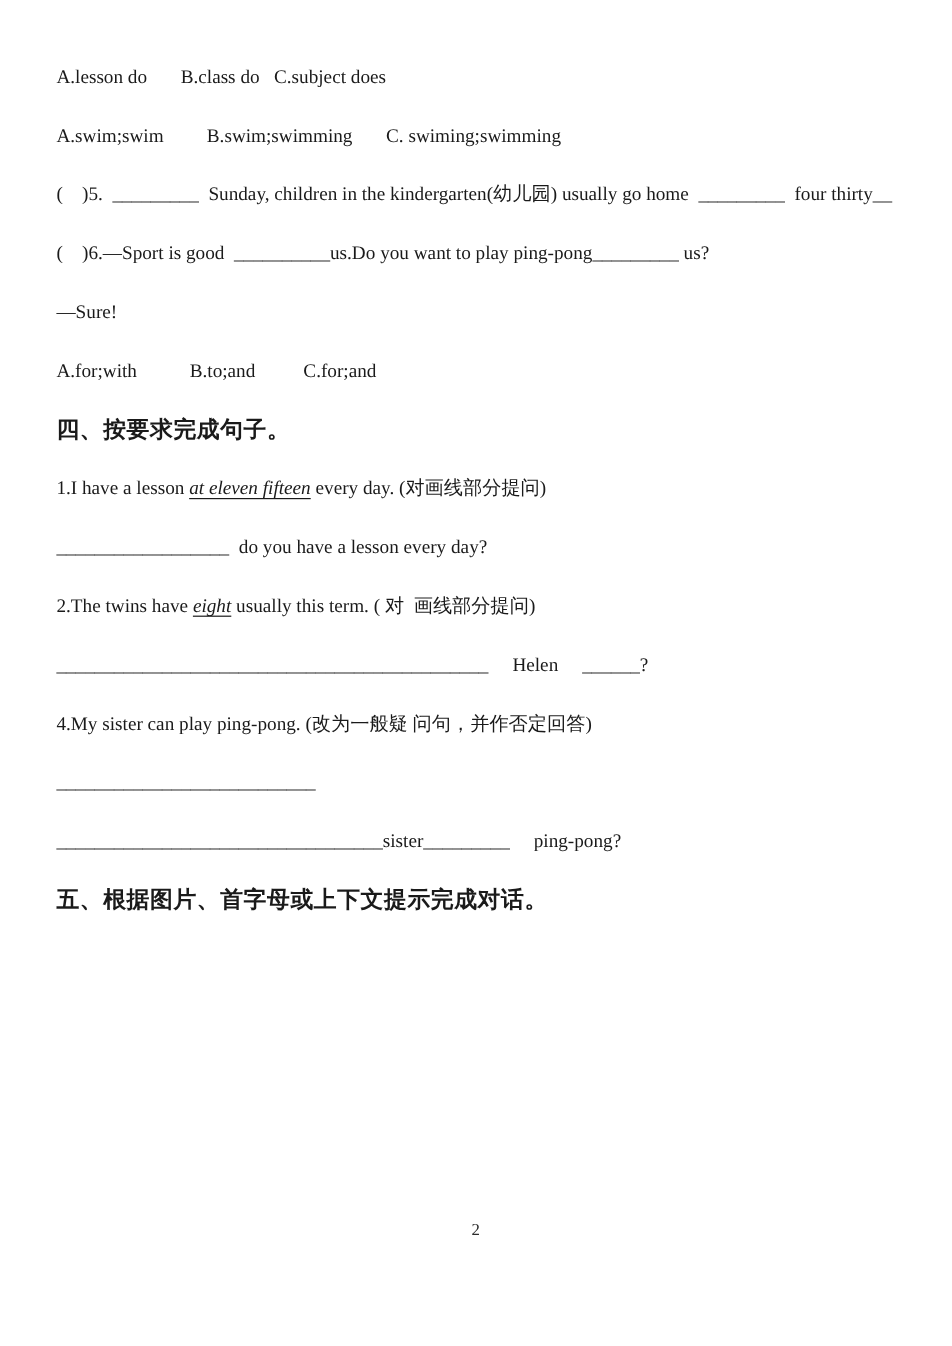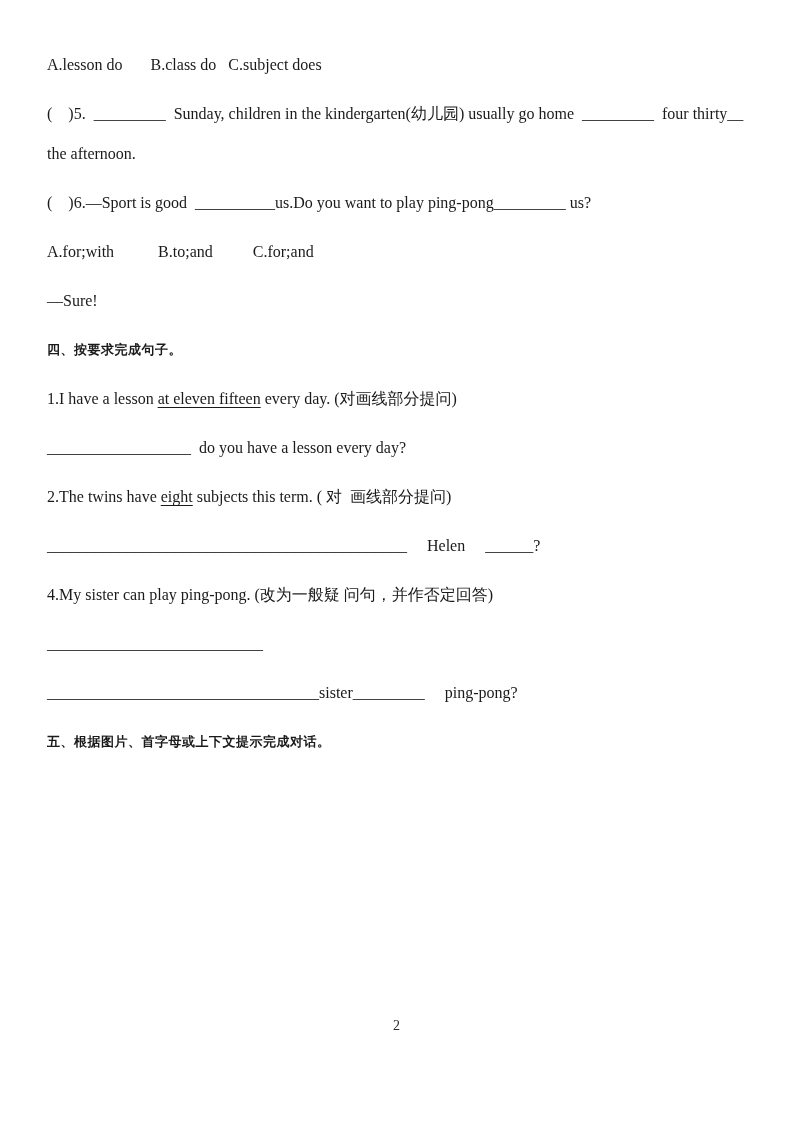--- a/index.html
+++ b/index.html
@@ -18,56 +18,57 @@
   .doc-body { }
   .ln {
     margin: 0;
     line-height: 49px;
     white-space: pre;
   }
   .ln.cont { margin-top: -9px; }
   .ln.heading {
     font-weight: bold;
     font-family: "Liberation Sans", "DejaVu Sans", sans-serif;
-    font-size: 13px;
+    font-size: 19px;
     letter-spacing: 0.5px;
   }
   .u {
     text-decoration: underline;
     text-underline-offset: 3px;
     text-decoration-thickness: 1px;
+    font-style: italic;
   }
   .blank { letter-spacing: 0; }
   .pagenum {
     position: absolute;
     top: 1016px;
     left: 0;
     right: 0;
     text-align: center;
     font-size: 14px;
     line-height: 20px;
     color: #2a2a2a;
     font-family: "Liberation Serif", "DejaVu Serif", serif;
   }
 </style>
 </head>
 <body>
 
 <div class="page">
   <div class="doc-body">
       <p class="ln"><span>A.lesson do       B.class do   C.subject does</span></p>
+      <p class="ln"><span>A.swim;swim         B.swim;swimming       C. swiming;swimming</span></p>
       <p class="ln"><span>(    )5.  </span><span class="blank">_________</span><span>  Sunday, children in the kindergarten(幼儿园) usually go home  </span><span class="blank">_________</span><span>  four thirty</span><span class="blank">__</span></p>
-      <p class="ln cont"><span>the afternoon.</span></p>
       <p class="ln"><span>(    )6.—Sport is good  </span><span class="blank">__________</span><span>us.Do you want to play ping-pong</span><span class="blank">_________</span><span> us?</span></p>
+      <p class="ln"><span>—Sure!</span></p>
       <p class="ln"><span>A.for;with           B.to;and          C.for;and</span></p>
-      <p class="ln"><span>—Sure!</span></p>
       <p class="ln heading"><span>四、按要求完成句子。</span></p>
       <p class="ln"><span>1.I have a lesson </span><span class="u">at eleven fifteen</span><span> every day. (对画线部分提问)</span></p>
       <p class="ln"><span class="blank">__________________</span><span>  do you have a lesson every day?</span></p>
-      <p class="ln"><span>2.The twins have </span><span class="u">eight</span><span> subjects this term. ( 对  画线部分提问)</span></p>
+      <p class="ln"><span>2.The twins have </span><span class="u">eight</span><span> usually this term. ( 对  画线部分提问)</span></p>
       <p class="ln"><span class="blank">_____________________________________________</span><span>     Helen     </span><span class="blank">______</span><span>?</span></p>
       <p class="ln"><span>4.My sister can play ping-pong. (改为一般疑 问句，并作否定回答)</span></p>
       <p class="ln"><span class="blank">___________________________</span></p>
       <p class="ln"><span class="blank">__________________________________</span><span>sister</span><span class="blank">_________</span><span>     ping-pong?</span></p>
       <p class="ln heading"><span>五、根据图片、首字母或上下文提示完成对话。</span></p>
     </div>
   <div class="pagenum">2</div>
 </div>
 
 </body></html>

